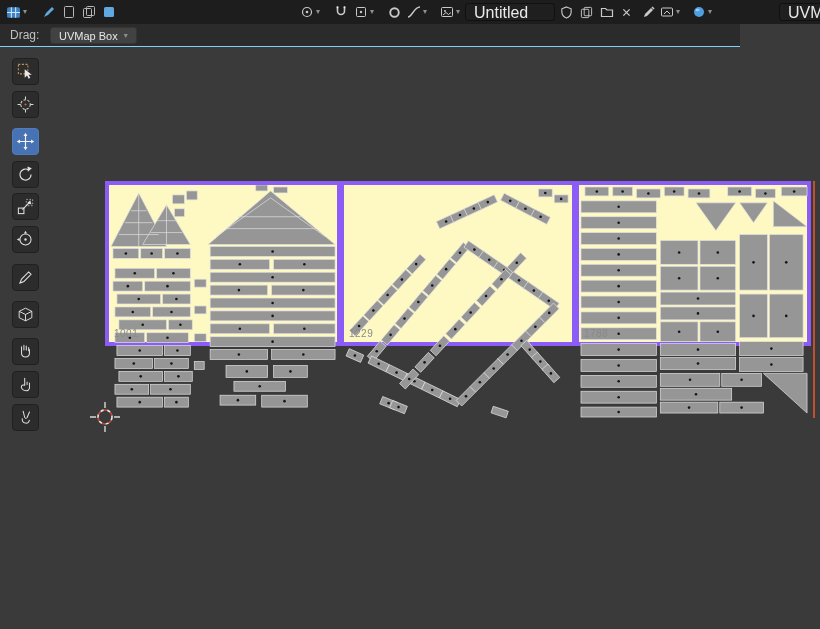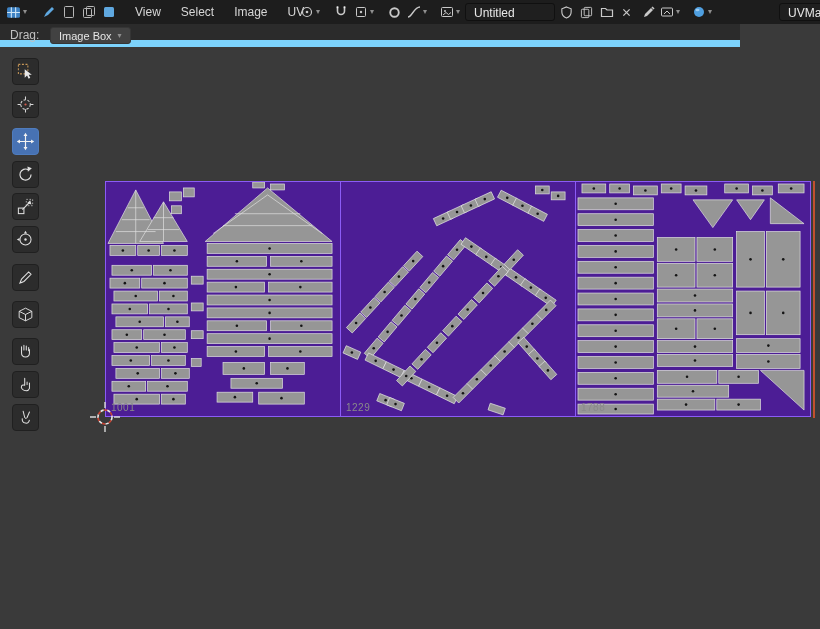--- a/index.html
+++ b/index.html
@@ -7,32 +7,32 @@
   body{font-family:"Liberation Sans","DejaVu Sans",sans-serif;background:#3a3a3a;position:relative}
   #page{position:absolute;inset:0;width:820px;height:629px;overflow:hidden}
 
   
   #header{position:absolute;top:0;left:0;width:820px;height:24px;background:#1d1d1d;z-index:5}
   .hgroup{position:absolute;top:0;height:24px;display:flex;align-items:center;gap:2px}
   .hbtn{display:flex;align-items:center;background:transparent;border:none;height:20px;padding:0 2px;cursor:default}
   .hbtn svg{display:block}
   .chev{color:#8f8f8f;font-size:8px;line-height:1;margin-left:2px}
   .menu{font-size:12px;color:#d6d6d6;padding:0 9px;line-height:24px}
-  .field{background:#1f1f1f;border:1px solid #101010;border-radius:3px;height:18px;display:flex;align-items:flex-end;padding:0 8px;color:#e9e9e9;font-size:12px}
+  .field{background:#1f1f1f;border:1px solid #101010;border-radius:3px;height:18px;display:flex;align-items:flex-start;padding:0 8px;color:#e9e9e9;font-size:16px}
   #image-name-field{width:90px}
   #uvmap-field{position:absolute;top:3px;left:779px;width:70px}
 
   
-  #toolsettings{position:absolute;top:24px;left:0;width:740px;height:23px;background:#2b2b2b;border-bottom:7px solid #7dd3fc;z-index:4}
+  #toolsettings{position:absolute;top:24px;left:0;width:740px;height:23px;background:#2b2b2b;border-bottom:1px solid #7dd3fc;z-index:4}
   #drag-label{position:absolute;left:10px;top:4px;font-size:12px;color:#c0c0c0}
   #drag-select{position:absolute;left:50px;top:3px;height:17px;background:#424242;border:1px solid #353535;border-radius:3px;display:flex;align-items:center;padding:0 8px;font-size:11px;color:#e6e6e6;gap:4px;cursor:default}
 
   
   #canvas{position:absolute;top:47px;left:0;width:820px;height:582px;background:#3a3a3a}
-  .tile{position:absolute;top:134px;width:236px;height:236px;background:#4c1d95;border:1px solid #8b5cf6}
+  .tile{position:absolute;top:134px;width:236px;height:165px;background:#fef9c3;border:4px solid #8b5cf6}
   .tile svg{display:block;width:234px;height:234px}
   .tile-label{position:absolute;left:5px;bottom:3px;font-size:10px;color:#8a8a8a;letter-spacing:.5px}
   #active-tile-edge{position:absolute;left:813px;top:134px;width:2px;height:237px;background:#c0502f}
   #cursor2d{position:absolute;left:90px;top:355px;width:30px;height:30px}
 
   
   .tool{position:absolute;left:12px;width:27px;height:27px;border-radius:4px;background:#2c2c2c;border:1px solid #202020;display:flex;align-items:center;justify-content:center;cursor:default}
   .tool.active{background:#4772b3;border-color:#4f7cbd}
   .tool svg{width:19px;height:19px;display:block}
 </style>
@@ -70,26 +70,20 @@
             <rect x="4.5" y="1.5" width="8" height="9" rx="1" fill="none" stroke="#b8b8b8"></rect>
           </svg>
       </button>
       <button class="hbtn">
         <svg width="14" height="14" viewBox="0 0 14 14">
             <rect x="2" y="2" width="10" height="10" rx="1.5" fill="#5fa8e0"></rect>
           </svg>
       </button>
     </div>
 
-    <nav class="hgroup" style="left:126px">
-      <span class="menu">View</span>
-      <span class="menu">Select</span>
-      <span class="menu">Image</span>
-      <span class="menu">UV</span>
-    </nav>
 
     <div class="hgroup" style="left:298px">
       <button class="hbtn">
         <svg width="14" height="14" viewBox="0 0 14 14">
             <circle cx="7" cy="7" r="4.5" fill="none" stroke="#c9c9c9" stroke-width="1.2"></circle>
             <circle cx="7" cy="7" r="1.3" fill="#c9c9c9"></circle>
           </svg>
         <span class="chev">▾</span>
       </button>
     </div>
@@ -189,21 +183,21 @@
     </div>
 
     <div class="field" id="uvmap-field">
       <span>UVMap</span>
     </div>
   </div>
 
   <div id="toolsettings">
     <span id="drag-label">Drag:</span>
     <button id="drag-select">
-      <span>Image Box</span>
+      <span>UVMap Box</span>
       <span class="chev">▾</span>
     </button>
   </div>
 
   <div id="canvas">
 
     <div class="tile" style="left:105px">
       <svg viewBox="0 0 236 236">
           <polygon points="2,62 30,8 58,62" fill="#969696" stroke="#e0e0e0" stroke-width="0.7"></polygon>
           <polygon points="34,60 58,20 82,60" fill="#969696" stroke="#e0e0e0" stroke-width="0.7"></polygon>

